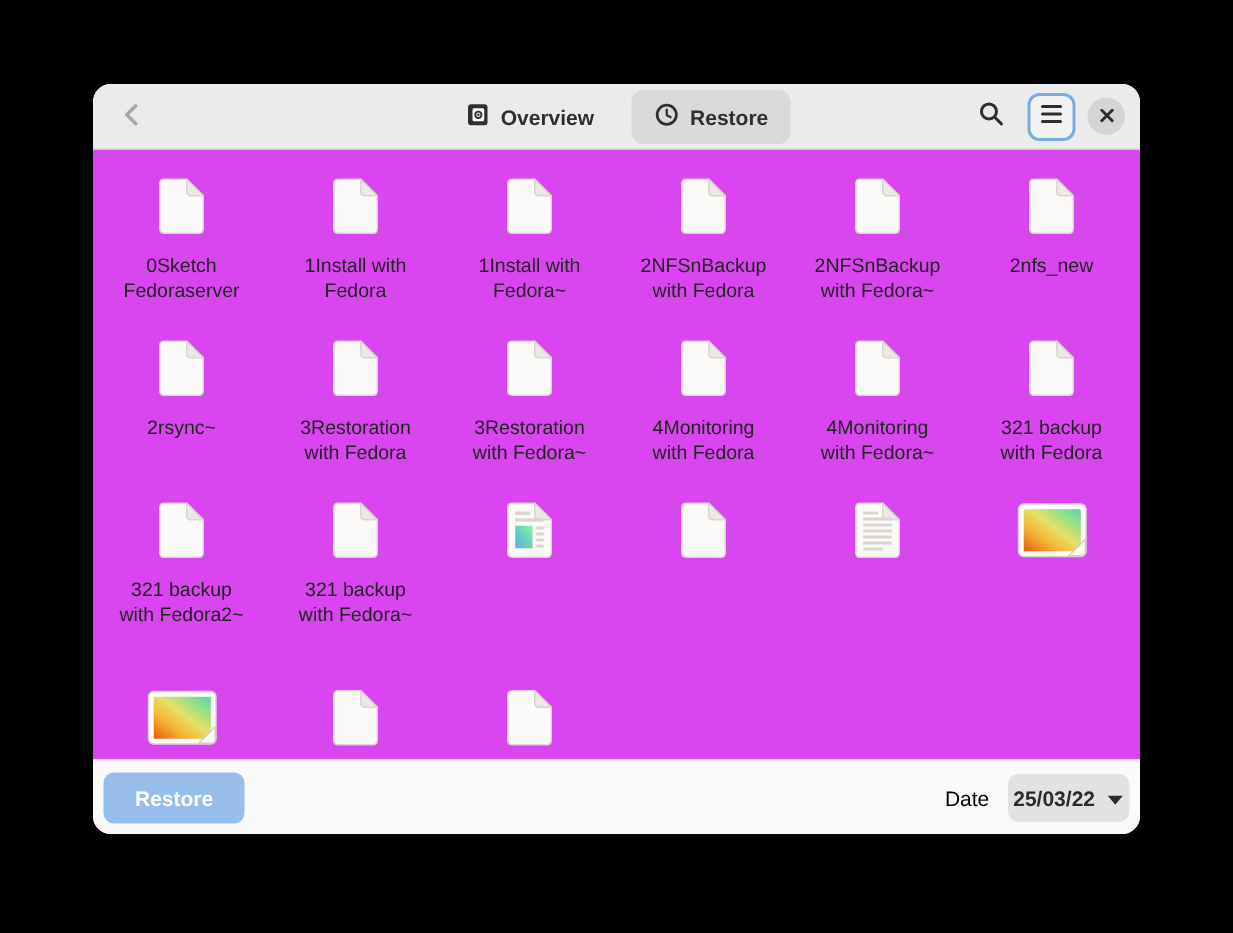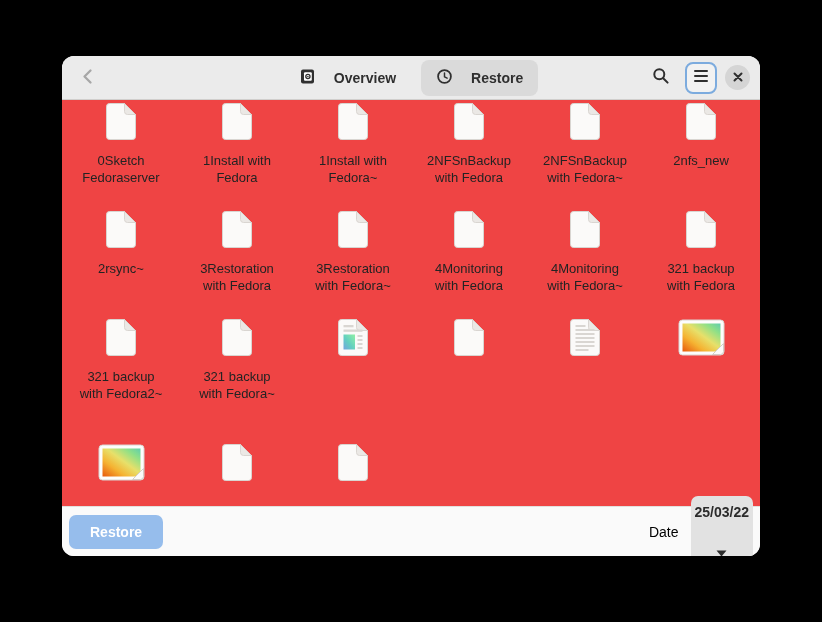--- a/index.html
+++ b/index.html
@@ -10,40 +10,40 @@
   .headerbar{position:absolute;left:0;top:0;right:0;height:44px;background:#ebebeb;
     border-bottom:1px solid #d0cecc;display:flex;align-items:center;padding:0 10px;box-sizing:border-box;}
   .hb-left{display:flex;align-items:center;flex:1;}
   .hb-center{display:flex;align-items:center;gap:10px;}
   .hb-right{display:flex;align-items:center;justify-content:flex-end;gap:8px;flex:1;}
   .icon-btn{width:32px;height:32px;border:none;background:transparent;border-radius:8px;
     display:flex;align-items:center;justify-content:center;padding:0;cursor:pointer;}
   .menu-btn{border:2px solid #7cabde;background:#f2f2f2;}
   .close-btn{width:25px;height:25px;border-radius:50%;background:#d5d5d5;border:none;
     display:flex;align-items:center;justify-content:center;padding:0;cursor:pointer;}
-  .tab{display:flex;align-items:center;gap:18px;padding:8px 15px;border:none;background:transparent;
+  .tab{display:flex;align-items:center;gap:7px;padding:8px 15px;border:none;background:transparent;
     border-radius:8px;font-family:inherit;font-size:14px;font-weight:700;color:#2f2f2f;cursor:pointer;}
   .tab.selected{background:#dadada;}
   
-  .file-grid{position:absolute;left:0;top:44px;right:0;bottom:50px;background:#ef4444;overflow:hidden;
+  .file-grid{position:absolute;left:0;top:44px;right:0;bottom:50px;background:#d946ef;overflow:hidden;
     display:grid;grid-template-columns:repeat(6,116px);grid-template-rows:108px 108px 125px 120px;
-    justify-content:center;padding-top:0;}
+    justify-content:center;padding-top:16px;}
   .file-item{width:116px;display:flex;flex-direction:column;align-items:center;cursor:pointer;}
   .file-icon{height:42px;display:flex;align-items:center;justify-content:center;}
   .file-label{margin-top:10px;font-size:13px;line-height:17px;color:#232323;text-align:center;
     white-space:pre-line;max-width:114px;}
   
   .actionbar{position:absolute;left:0;bottom:0;right:0;height:50px;background:#fafafa;
     border-top:1px solid #e2e0de;display:flex;align-items:center;padding:0 7px;box-sizing:border-box;}
   .restore-btn{background:#96bdec;color:#fff;font-family:inherit;font-weight:700;font-size:14px;
     border:none;border-radius:7px;padding:9px 21px;cursor:default;}
   .footer-right{margin-left:auto;display:flex;align-items:center;gap:12px;}
   .date-label{color:#000000;font-size:14px;}
   .date-btn{background:#e2e2e2;border:none;border-radius:7px;padding:8px 4px;display:flex;
-    align-items:center;gap:24px;font-family:inherit;font-size:14px;font-weight:700;color:#2b2b2b;cursor:pointer;flex-direction:column;}
+    align-items:center;gap:8px;font-family:inherit;font-size:14px;font-weight:700;color:#2b2b2b;cursor:pointer;}
 </style>
 </head>
 <body>
 
 <div class="window">
 
   <div class="headerbar">
     <div class="hb-left">
       <button class="icon-btn">
         <span>

